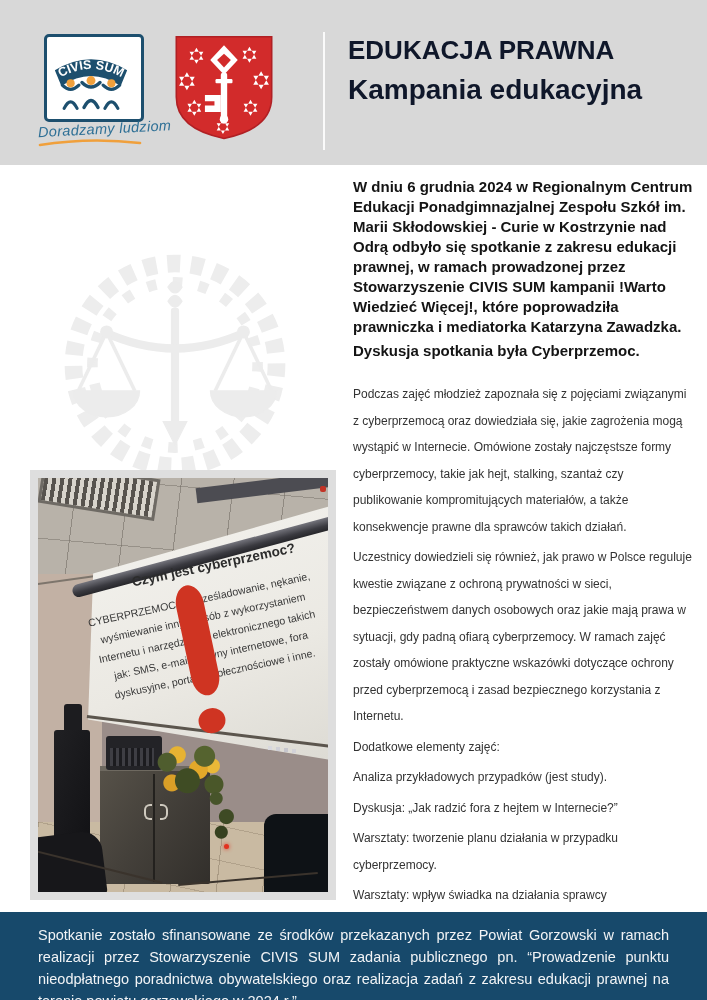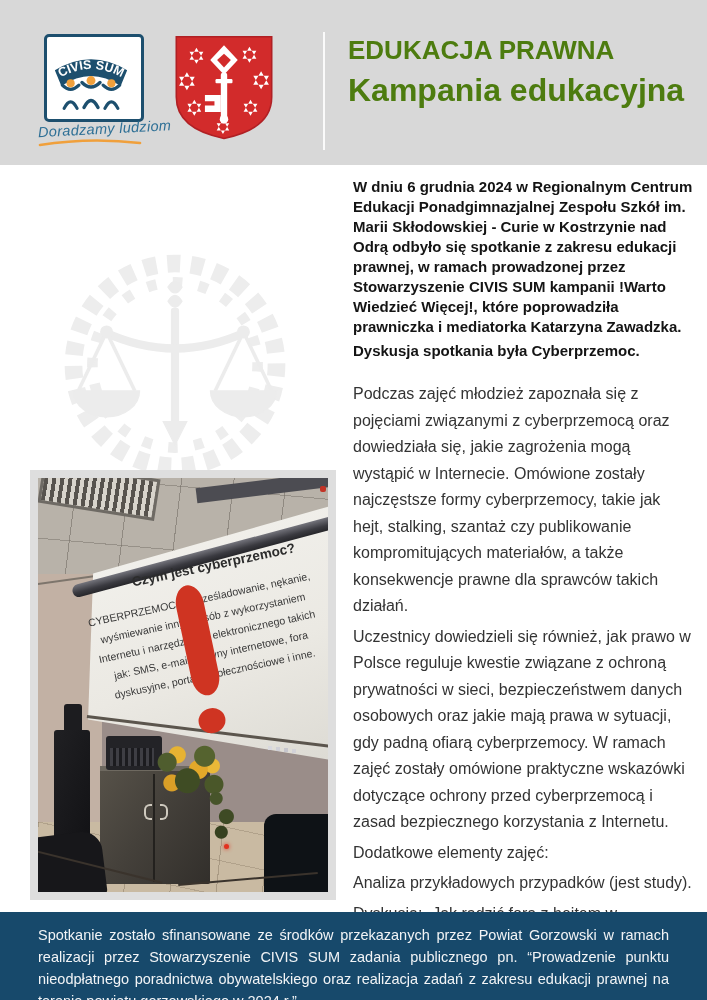--- a/index.html
+++ b/index.html
@@ -16,31 +16,31 @@
   }
   .tagline {
     position:absolute; left:38px; top:121px; width:120px;
     font-style:italic; font-size:14.5px; color:#2f7096; letter-spacing:.3px;
     transform:rotate(-3deg); white-space:nowrap;
   }
   .tagline-swoosh { position:absolute; left:38px; top:138px; }
   .crest { position:absolute; left:171px; top:33px; }
   .header-divider { position:absolute; left:323px; top:32px; width:2px; height:118px; background:#fafafa; }
   .title-block { position:absolute; left:348px; top:30px; width:350px; }
-  .title-line1 { font-size:26px; font-weight:bold; color:#4d7c0f; line-height:40px; }
-  .title-line2, .title-line3 { font-size:32px; font-weight:bold; color:#4d7c0f; line-height:40px; }
+  .title-line1 { font-size:26px; font-weight:bold; color:#0f172a; line-height:40px; }
+  .title-line2, .title-line3 { font-size:28px; font-weight:bold; color:#0f172a; line-height:40px; }
 
   
   .watermark { position:absolute; left:57px; top:247px; }
 
   
   .article { position:absolute; left:349px; top:173px; width:348px; }
   .article p { margin:4px; }
   .lead { font-size:15px; font-weight:bold; color:#141414; line-height:20px; }
-  .bodytext { font-size:16px; color:#333333; line-height:26.5px; }
+  .bodytext { font-size:12px; color:#333333; line-height:26.5px; }
   .body-gap { margin-top:20px !important; }
 
   
   .photo-mat { position:absolute; left:30px; top:470px; width:306px; height:430px; background:#dedede; }
   .photo { position:absolute; left:8px; top:8px; width:290px; height:414px; overflow:hidden; background:#9a8d89; }
   .ph-ceiling {
     position:absolute; left:-10px; top:-14px; width:320px; height:130px; background:#b8b2a9;
     background-image:
       repeating-linear-gradient(100deg, rgba(110,104,96,.55) 0 1px, transparent 1px 52px),
       repeating-linear-gradient(8deg, rgba(110,104,96,.45) 0 1px, transparent 1px 64px);

